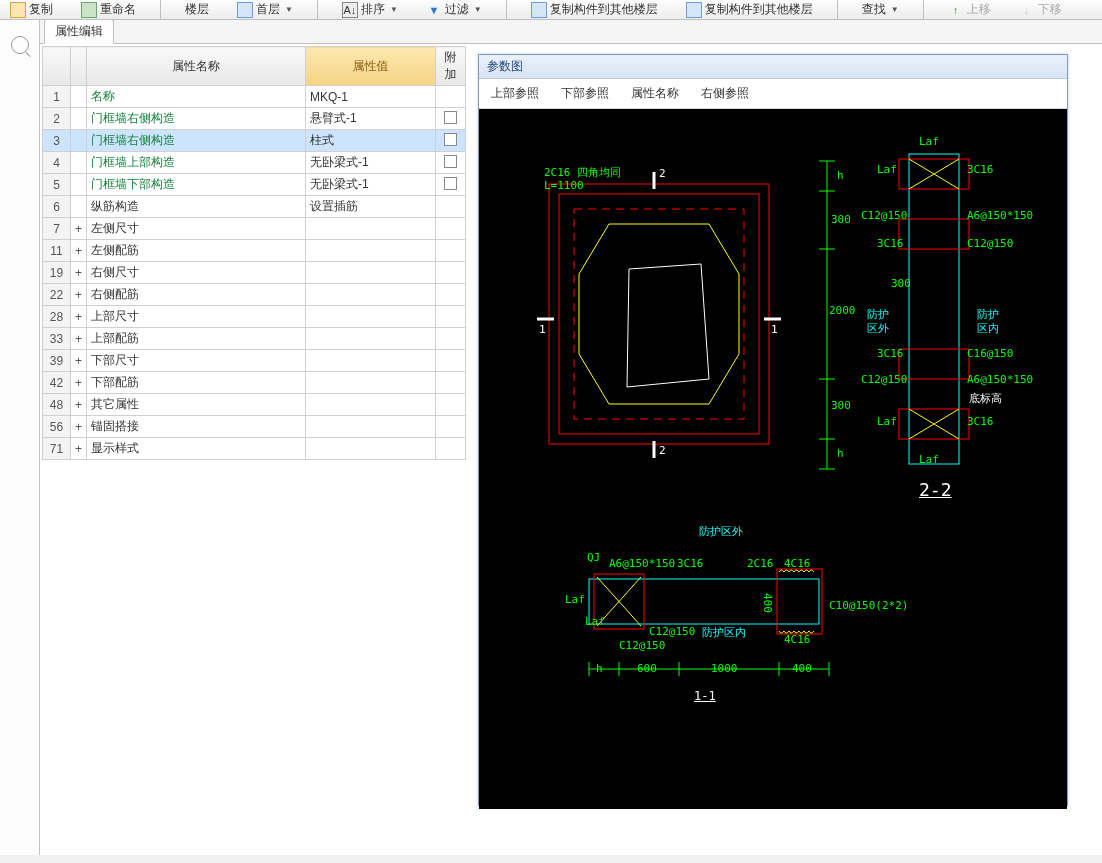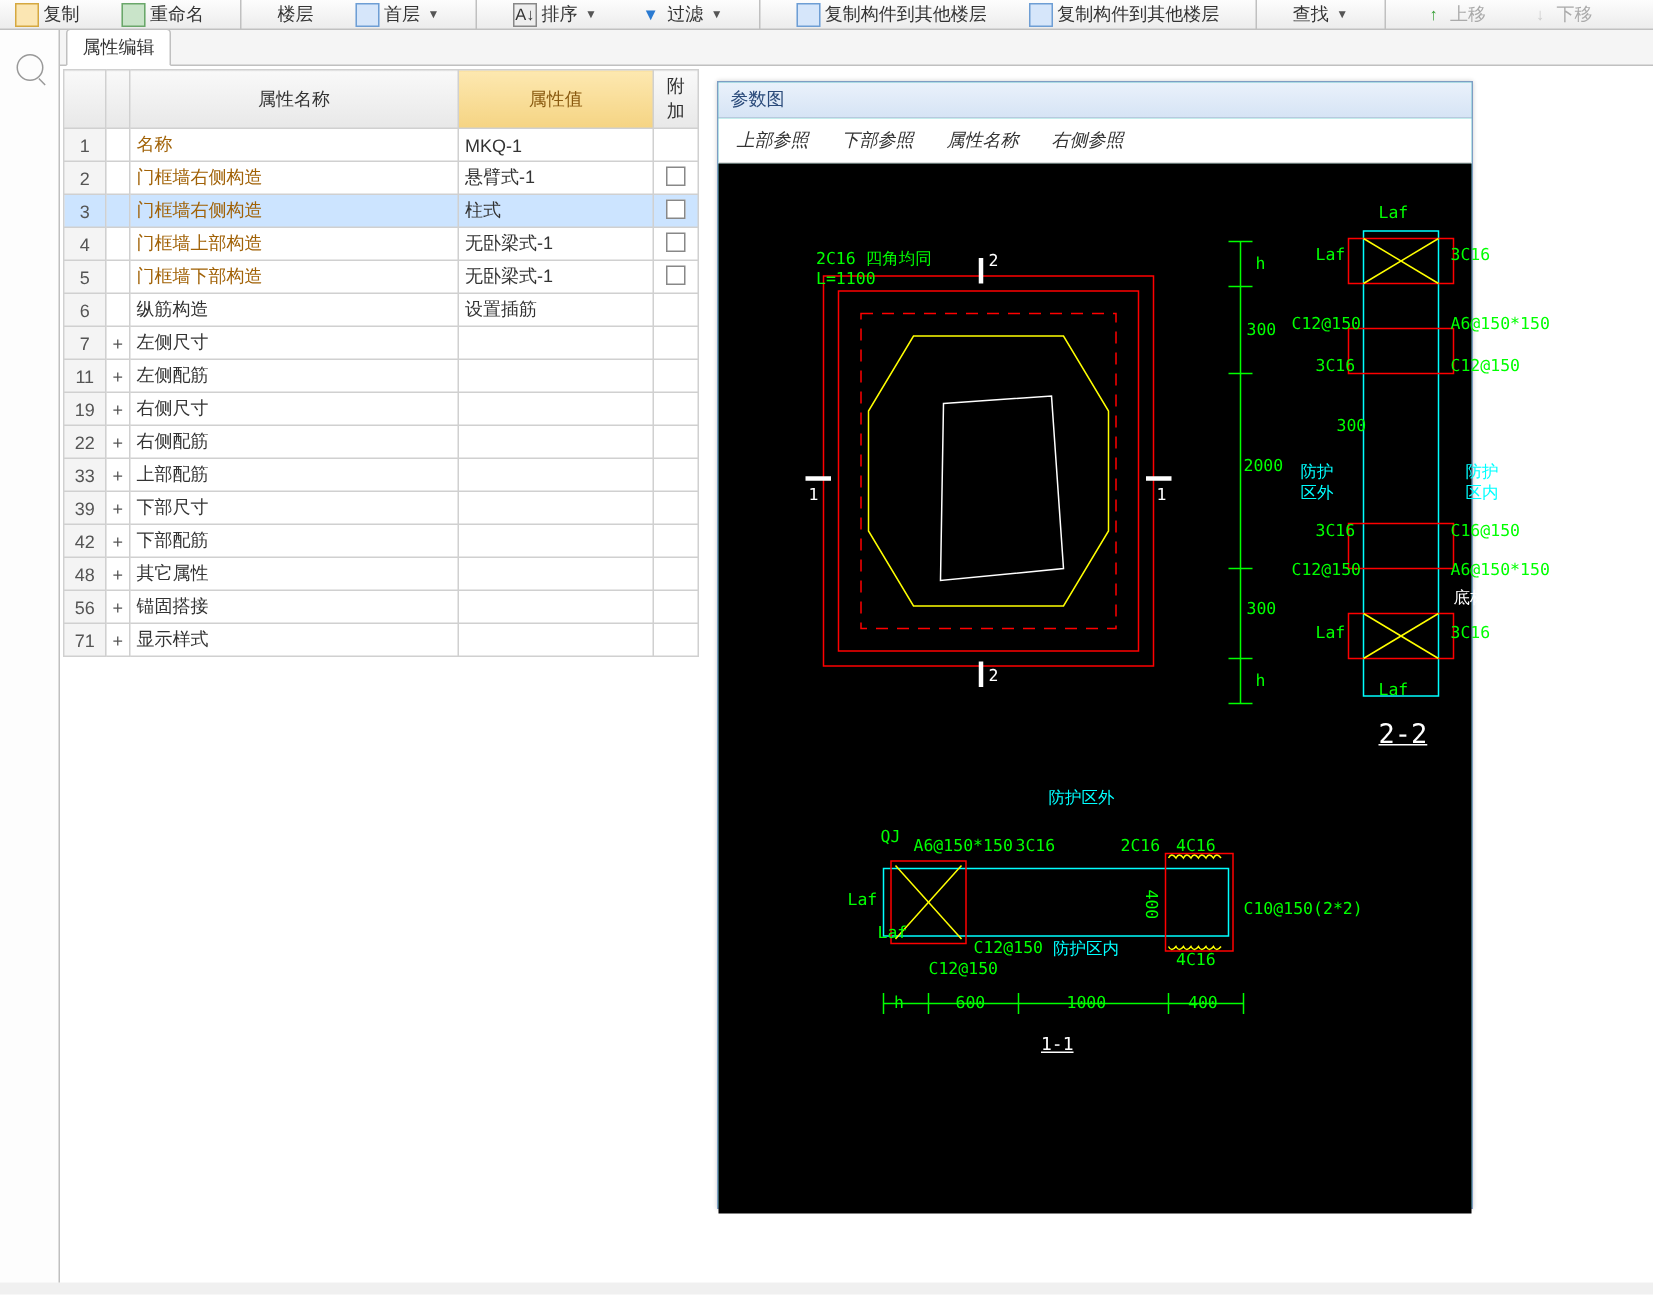--- a/index.html
+++ b/index.html
@@ -28,31 +28,31 @@
 .tab { background: #fff; border: 1px solid #c0c0c0; border-bottom: 1px solid #fff; padding: 3px 10px; border-radius: 3px 3px 0 0; position: relative; top: 1px; font-size: 12px; }
 
 .workspace { display: flex; height: calc(100% - 24px); }
 .prop-pane { width: 428px; padding: 2px 2px; }
 .prop-table { width: 100%; border-collapse: collapse; table-layout: fixed; }
 .prop-table th, .prop-table td { border: 1px solid #d0d0d0; padding: 2px 4px; height: 19px; font-size: 12px; text-align: left; font-weight: normal; }
 .prop-table th { background: linear-gradient(#f9f9f9,#e8e8e8); text-align: center; color: #333; }
 .prop-table th.val-head { background: linear-gradient(#fde8b0,#f5d483); color: #8a5a10; }
 .col-num { width: 28px; text-align: center !important; color: #555; background: #f4f4f4; }
 .col-exp { width: 16px; text-align: center !important; color: #555; cursor: pointer; }
-.col-name { color: #a16207; }
+.col-name { color: #15803d; }
 .col-name.plain { color: #333; }
 .col-chk { width: 30px; text-align: center !important; }
 .row-sel td { background: #cce4ff !important; }
 .chk { display:inline-block; width:13px; height:13px; border:1px solid #888; background:#fff;}
 
 .diagram-wrap { flex: 1; padding: 10px; }
-.diagram-panel { width: 504px; height: 752px; border: 1px solid #7e9dc4; background: #5eead4; box-shadow: 0 0 3px rgba(0,0,0,0.2);}
+.diagram-panel { width: 590px; height: 752px; border: 1px solid #7e9dc4; background: #0369a1; box-shadow: 0 0 3px rgba(0,0,0,0.2);}
 .diagram-title { background: linear-gradient(#eaf1fb,#d6e4f5); padding: 3px 8px; border-bottom: 1px solid #b8c9de; font-size: 12px; color: #2a4a7a; }
 .diagram-tabs { background: #fff; padding: 4px 8px; display: flex; gap: 14px; color: #333; border-bottom:1px solid #ddd;}
-.diagram-tab { padding: 2px 4px; cursor: pointer; font-style: italic; }
+.diagram-tab { padding: 2px 4px; cursor: pointer; }
 .cad-area { background: #000; height: 700px; position: relative; font-family: Consolas, monospace; font-size: 11px; color: #fff; }
 .cad-area svg { position:absolute; top:0; left:0; }
 .lbl { position:absolute; white-space:nowrap; }
 .green { color:#00ff00; }
 .white { color:#ffffff; }
 .cyan  { color:#00ffff; }
 </style>
 </head>
 <body>
 
@@ -198,20 +198,27 @@
                 <td class="col-num">19</td>
                 <td class="col-exp">+</td>
                 <td class="col-name plain">右侧尺寸</td>
                 <td></td>
                 <td class="col-chk"></td>
               </tr>
               <tr>
                 <td class="col-num">22</td>
                 <td class="col-exp">+</td>
                 <td class="col-name plain">右侧配筋</td>
+                <td></td>
+                <td class="col-chk"></td>
+              </tr>
+              <tr>
+                <td class="col-num">28</td>
+                <td class="col-exp">+</td>
+                <td class="col-name plain">上部尺寸</td>
                 <td></td>
                 <td class="col-chk"></td>
               </tr>
               <tr>
                 <td class="col-num">33</td>
                 <td class="col-exp">+</td>
                 <td class="col-name plain">上部配筋</td>
                 <td></td>
                 <td class="col-chk"></td>
               </tr>

